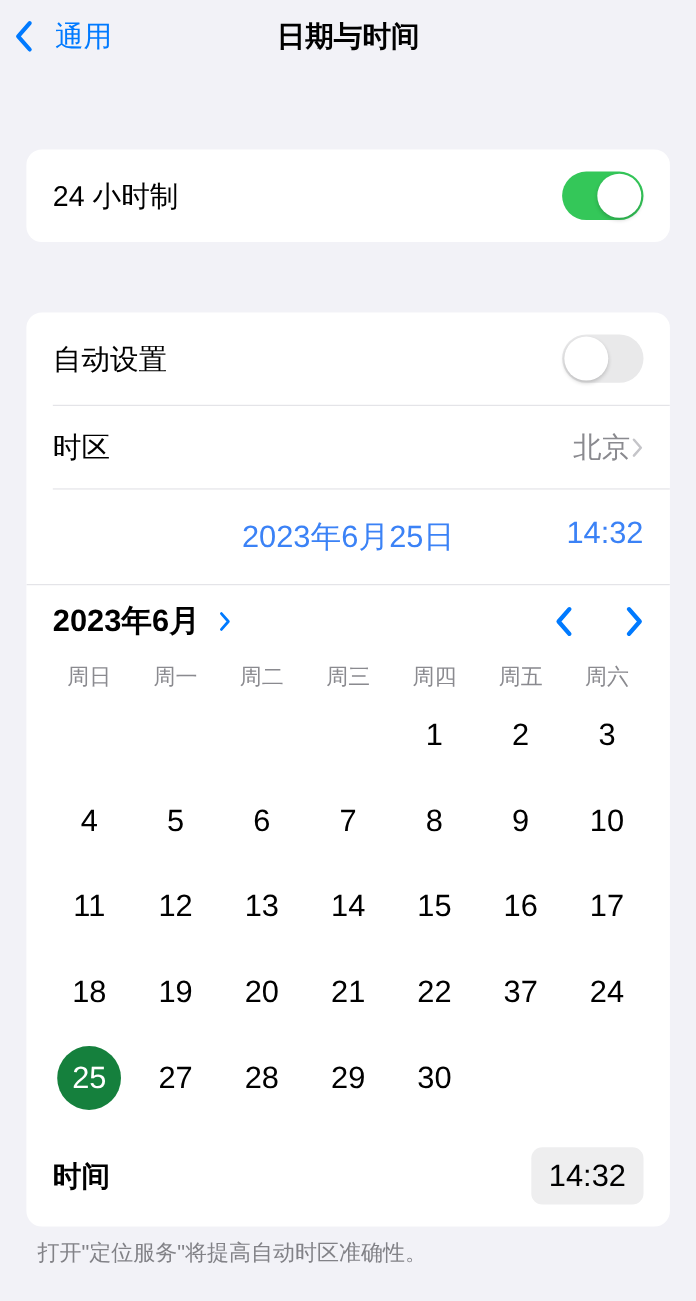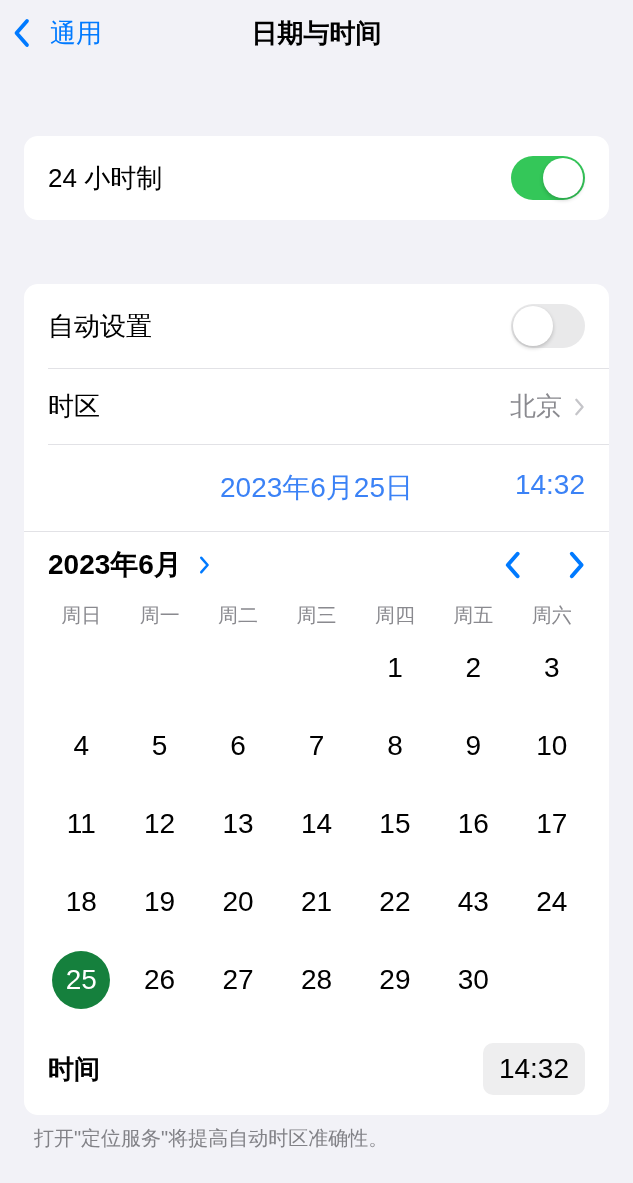--- a/index.html
+++ b/index.html
@@ -57,21 +57,21 @@
     .toggle.on { background: #34c759; }
     .toggle.off { background: #e9e9ea; }
     .knob {
       position: absolute; top: 2px; width: 40px; height: 40px;
       background: #fff; border-radius: 50%;
       box-shadow: 0 2px 4px rgba(0,0,0,0.2);
     }
     .toggle.on .knob { right: 2px; }
     .toggle.off .knob { left: 2px; }
     .tz-right {
-      display: flex; align-items: center; gap: 11px; color: #8a8a8f;
+      display: flex; align-items: center; gap: 0; color: #8a8a8f;
     }
     .chevron { color: #c5c5c9; }
     .dt-row {
       display: flex; justify-content: flex-start; padding: 24px;
       color: #3b82f6; font-size: 28px;
     }
     .dt-row .spacer { flex: 1; }
     .dt-date { text-align: center; flex: 2; }
     .dt-time { text-align: right; flex: 1; }
     .month-row {
@@ -249,30 +249,27 @@
       <div class="day">
         <div class="circle">20</div>
       </div>
       <div class="day">
         <div class="circle">21</div>
       </div>
       <div class="day">
         <div class="circle">22</div>
       </div>
       <div class="day">
-        <div class="circle">43</div>
+        <div class="circle">37</div>
       </div>
       <div class="day">
         <div class="circle">24</div>
       </div>
       <div class="day selected">
         <div class="circle">25</div>
-      </div>
-      <div class="day">
-        <div class="circle">26</div>
       </div>
       <div class="day">
         <div class="circle">27</div>
       </div>
       <div class="day">
         <div class="circle">28</div>
       </div>
       <div class="day">
         <div class="circle">29</div>
       </div>

